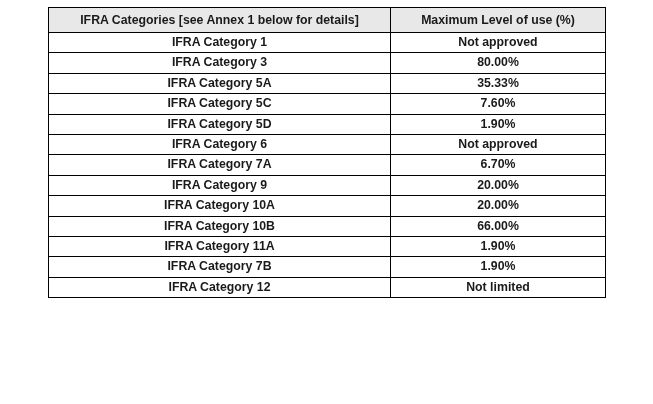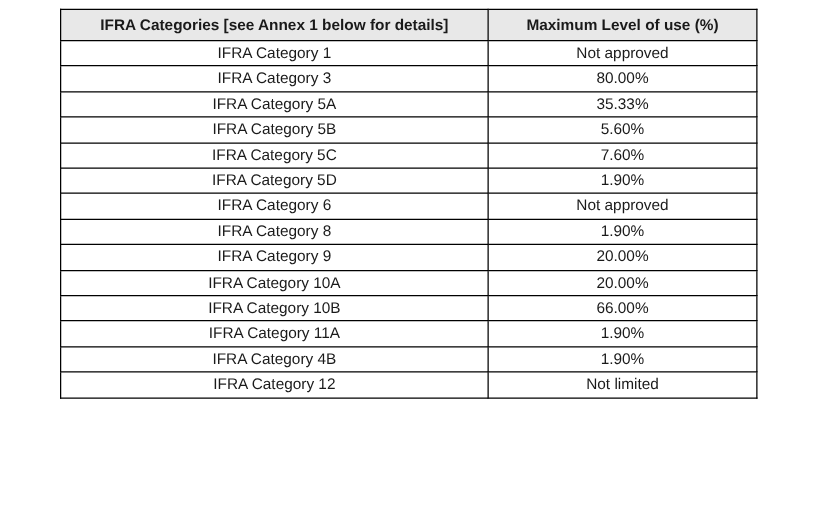--- a/index.html
+++ b/index.html
@@ -49,21 +49,21 @@
     margin-top: 36px;
   }
   table.ifra-table thead th {
     background: #e8e8e8;
     font-weight: bold;
     height: 24px;
     line-height: 24px;
     font-size: 12.3px;
   }
   table.ifra-table tbody td {
-    font-weight: normal;
+    font-weight: bold;
   }
 </style>
 </head>
 <body>
 
 <div class="page">
   <div class="table-wrap">
     <table class="ifra-table">
       <colgroup>
         <col class="col-cat">
@@ -82,57 +82,53 @@
         </tr>
         <tr>
           <td>IFRA Category 3</td>
           <td>80.00%</td>
         </tr>
         <tr>
           <td>IFRA Category 5A</td>
           <td>35.33%</td>
         </tr>
         <tr>
-          <td>IFRA Category 5B</td>
-          <td>5.60%</td>
-        </tr>
-        <tr>
           <td>IFRA Category 5C</td>
           <td>7.60%</td>
         </tr>
         <tr>
           <td>IFRA Category 5D</td>
           <td>1.90%</td>
         </tr>
         <tr>
           <td>IFRA Category 6</td>
           <td>Not approved</td>
         </tr>
         <tr>
-          <td>IFRA Category 8</td>
-          <td>1.90%</td>
+          <td>IFRA Category 7A</td>
+          <td>6.70%</td>
         </tr>
         <tr>
           <td>IFRA Category 9</td>
           <td>20.00%</td>
         </tr>
         <tr>
           <td>IFRA Category 10A</td>
           <td>20.00%</td>
         </tr>
         <tr>
           <td>IFRA Category 10B</td>
           <td>66.00%</td>
         </tr>
         <tr>
           <td>IFRA Category 11A</td>
           <td>1.90%</td>
         </tr>
         <tr>
-          <td>IFRA Category 4B</td>
+          <td>IFRA Category 7B</td>
           <td>1.90%</td>
         </tr>
         <tr>
           <td>IFRA Category 12</td>
           <td>Not limited</td>
         </tr>
       </tbody>
     </table>
   </div>
 </div>

